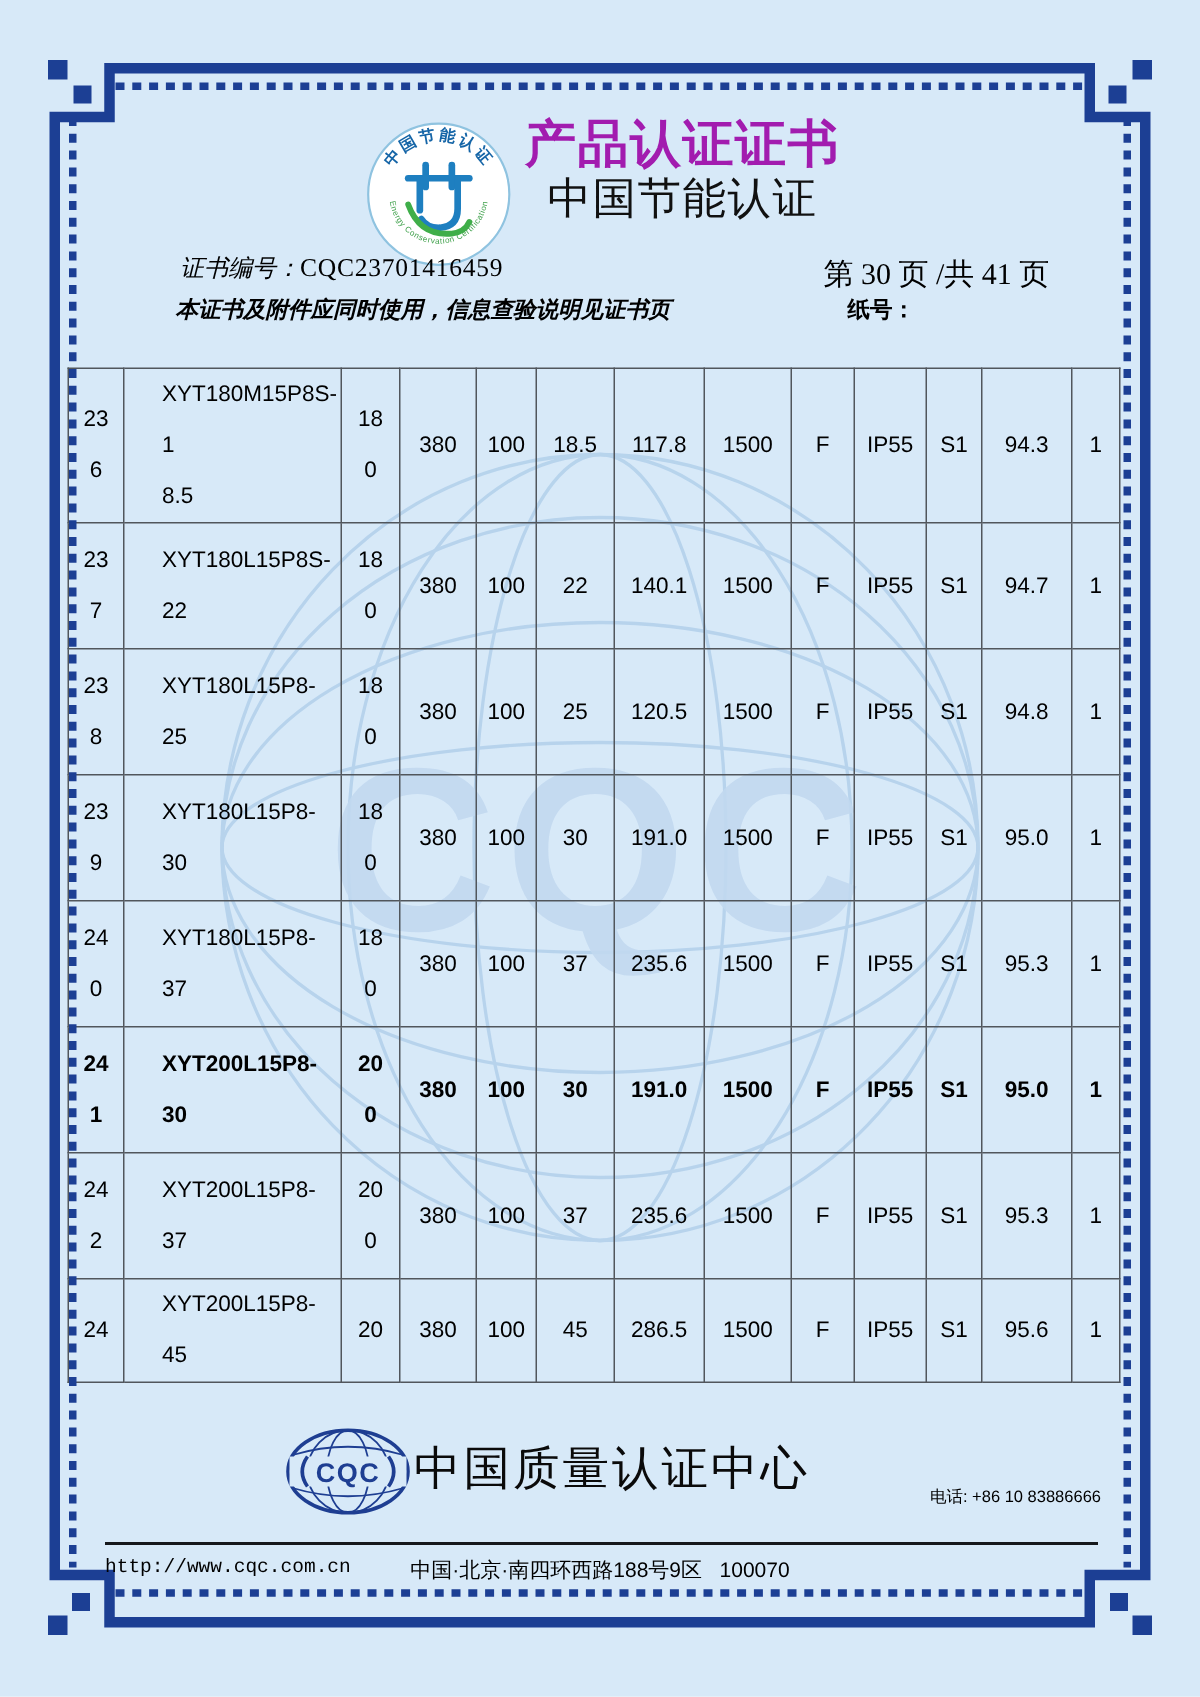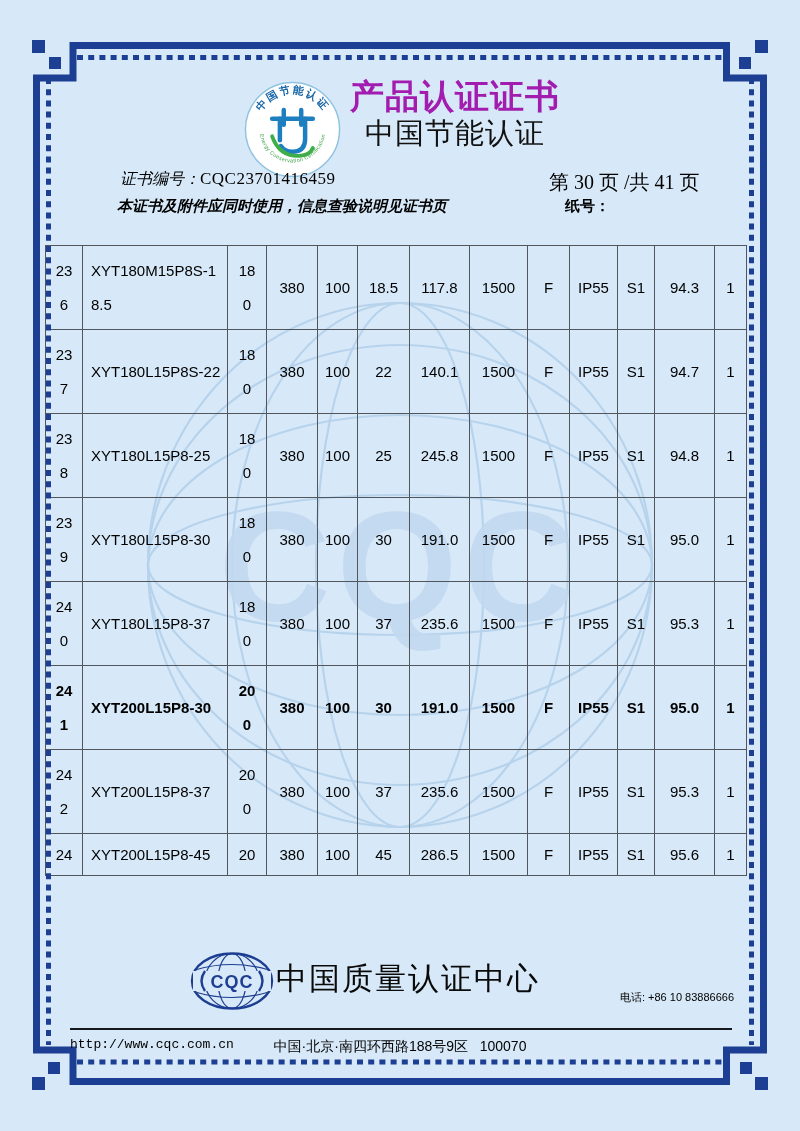--- a/index.html
+++ b/index.html
@@ -22,21 +22,21 @@
   .paper-no{position:absolute;left:565px;top:197px;font-size:15px;font-weight:bold;}
   
   .spec-table{
     position:absolute;left:45px;top:245px;width:609px;
     border-collapse:collapse;table-layout:fixed;background:transparent;z-index:2;
   }
   .spec-table td{
     border:1px solid #51565c;font-size:15px;text-align:center;vertical-align:middle;
     line-height:34px;white-space:pre-line;padding:0;overflow:hidden;color:#000;
   }
-  .spec-table td.model{text-align:left;padding-left:8px;}
+  .spec-table td.model{text-align:left;padding-left:25px;}
   .spec-table tr{height:84px;}
   .spec-table tr.clipped{height:42px;}
   .spec-table tr.bold td{font-weight:bold;}
   
   .wm{position:absolute;left:140px;top:295px;z-index:1;}
   .frame{position:absolute;left:0;top:0;z-index:3;pointer-events:none;}
   
   .cqc-logo{position:absolute;left:190px;top:951px;z-index:2;}
   .org-name{position:absolute;left:276px;top:958px;font-family:"Liberation Serif",serif;
     font-size:31px;letter-spacing:2px;color:#0a0a0a;}
@@ -172,21 +172,21 @@
     </tr>
         <tr>
       <td>23
 8</td>
       <td class="model">XYT180L15P8-25</td>
       <td>18
 0</td>
       <td>380</td>
       <td>100</td>
       <td>25</td>
-      <td>245.8</td>
+      <td>120.5</td>
       <td>1500</td>
       <td>F</td>
       <td>IP55</td>
       <td>S1</td>
       <td>94.8</td>
       <td>1</td>
     </tr>
         <tr>
       <td>23
 9</td>

